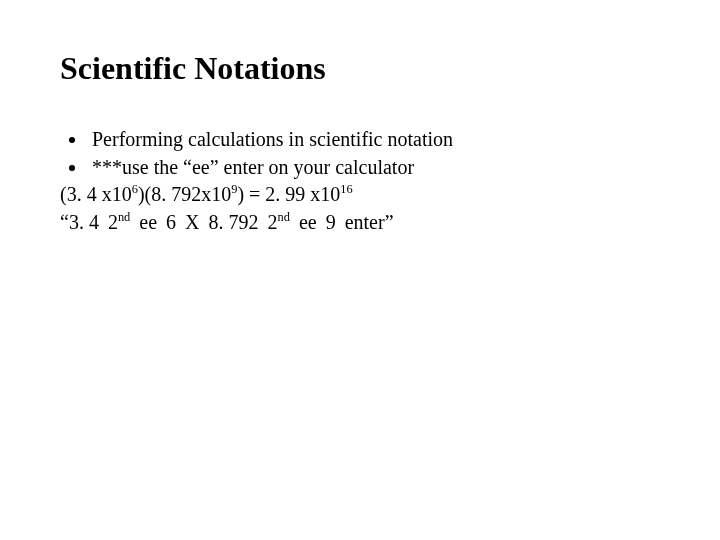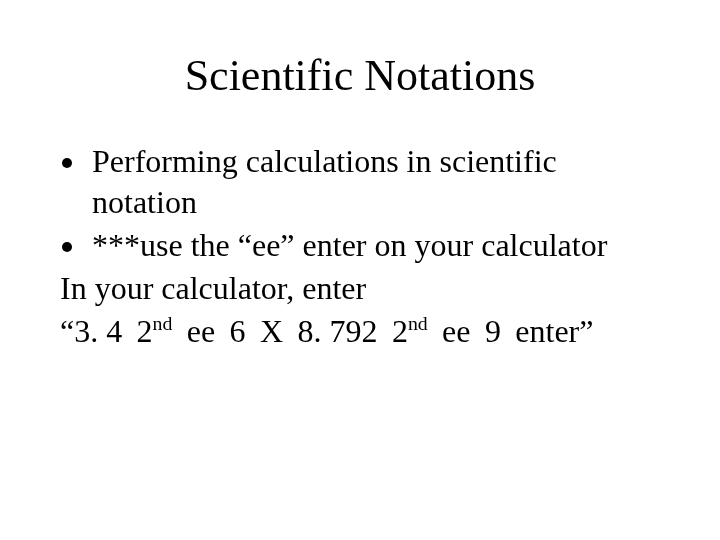--- a/index.html
+++ b/index.html
@@ -11,27 +11,27 @@
     font-family: "Times New Roman", Times, serif;
     color: #000;
   }
   .slide {
     box-sizing: border-box;
     width: 720px;
     height: 540px;
     padding: 36px 60px 0 60px;
   }
   .title {
-    text-align: center;
-    font-size: 44px;
+    text-align: left;
+    font-size: 32px;
     margin: 14px 0 40px 0;
-    font-weight: 400;
+    font-weight: 700;
   }
   .body {
-    font-size: 32px;
+    font-size: 20px;
     line-height: 1.28;
   }
   ul.bullets {
     margin: 0;
     padding-left: 28px;
   }
   ul.bullets li {
     list-style: disc;
     margin: 0 0 2px 0;
     padding-left: 4px;
@@ -54,21 +54,23 @@
   <h1 class="title">Scientific Notations</h1>
 
   <div class="body">
 
     <ul class="bullets">
       <li>Performing calculations in scientific notation</li>
       <li>***use the “ee” enter on your calculator</li>
     </ul>
 
 
+    <p class="plain">
+      <span>(3. 4 x10</span><sup>6</sup><span>)(8. 792x10</span><sup>9</sup><span>) = 2. 99 x10</span><sup>16</sup>
+    </p>
 
-    <p class="plain">In your calculator, enter</p>
 
     <p class="plain">
       <span>“</span><span>3. 4</span><span class="seq-gap"></span><span>2</span><sup>nd</sup><span class="seq-gap"></span><span>ee</span><span class="seq-gap"></span><span>6</span><span class="seq-gap"></span><span>X</span><span class="seq-gap"></span><span>8. 792</span><span class="seq-gap"></span><span>2</span><sup>nd</sup><span class="seq-gap"></span><span>ee</span><span class="seq-gap"></span><span>9</span><span class="seq-gap"></span><span>enter</span><span>”</span>
     </p>
 
   </div>
 </div>
 
 </body></html>

